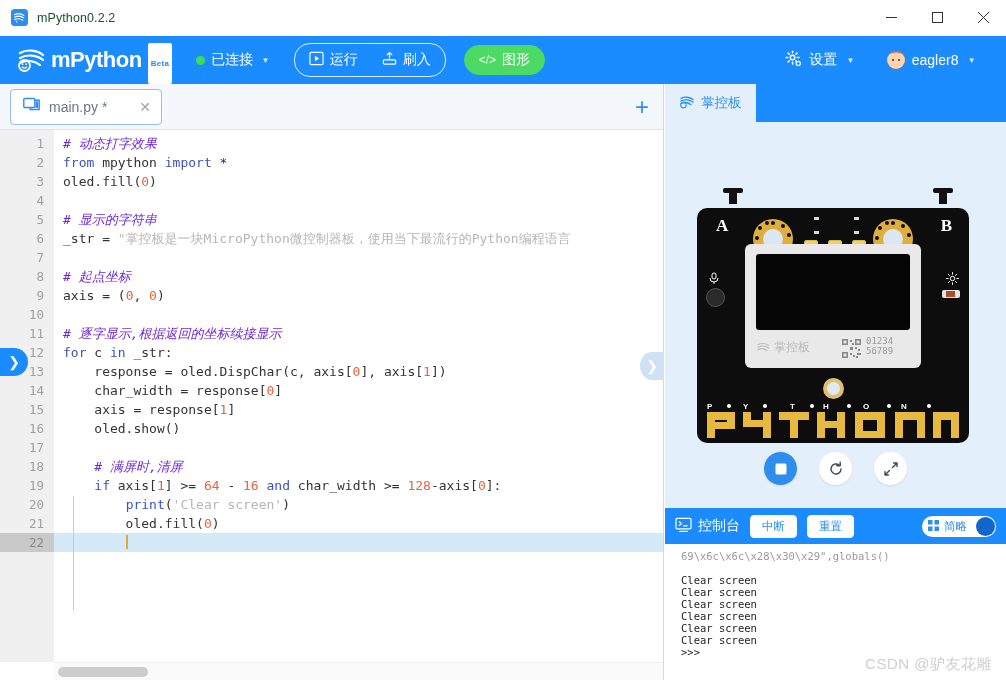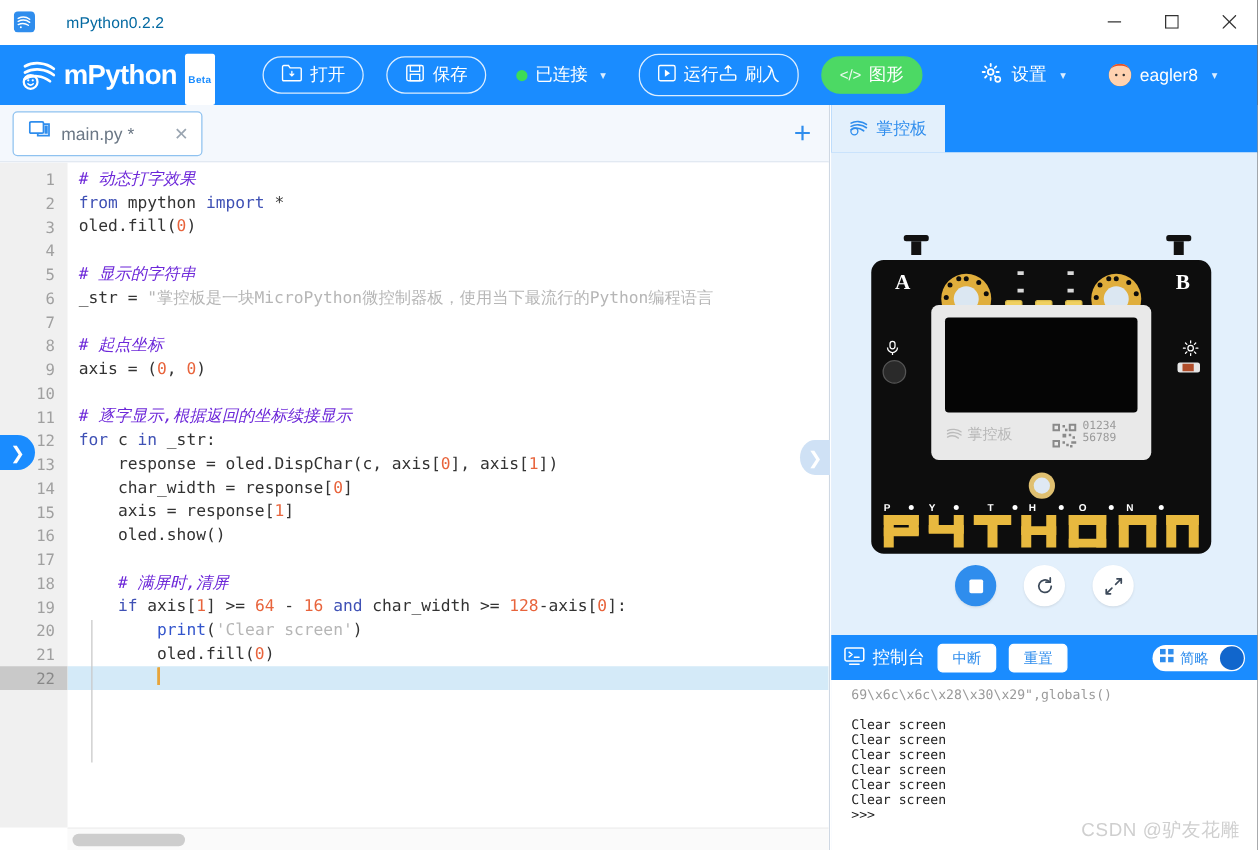--- a/index.html
+++ b/index.html
@@ -10,21 +10,21 @@
   }
   #app { position: relative; width: 1006px; height: 680px; background: #ffffff; }
 
   
   .titlebar {
     position: absolute; left: 0; top: 0; width: 1006px; height: 36px;
     background: #ffffff; display: flex; align-items: center;
     border-bottom: 1px solid #ffffff;
   }
   .tb-icon { margin-left: 10px; width: 18px; height: 18px; display: flex; align-items: center; justify-content: center; }
-  .tb-title { margin-left: 25px; font-size: 12.5px; color: #0369a1; letter-spacing: .1px; }
+  .tb-title { margin-left: 9px; font-size: 12.5px; color: #14532d; letter-spacing: .1px; }
   .tb-controls { margin-left: auto; display: flex; height: 36px; }
   .tb-btn { width: 46px; height: 36px; display: flex; align-items: center; justify-content: center; color: #333; }
 
   
   .toolbar {
     position: absolute; left: 0; top: 36px; width: 1006px; height: 48px;
     background: #1a8cff; display: flex; align-items: center;
   }
   .brand { display: flex; align-items: center; margin-left: 16px; }
   .brand-logo { width: 30px; height: 26px; }
@@ -244,49 +244,28 @@
             <circle cx="8.5" cy="18.5" r="5.5" fill="none" stroke="#fff" stroke-width="1.8"></circle>
             <circle cx="6.6" cy="17.2" r="0.9" fill="#fff"></circle>
             <circle cx="10.2" cy="17.2" r="0.9" fill="#fff"></circle>
             <path d="M6.3 20c1.3 1.3 3 1.3 4.3 0" stroke="#fff" stroke-width="1.2" fill="none" stroke-linecap="round"></path>
           </svg>
       </span>
       <span class="brand-name">mPython</span>
       <span class="beta">Beta</span>
     </div>
 
-    <div class="tb-group" style="margin-left:38px; gap:18px;">
-      <div class="pill">
-        <span>
-          <svg width="17" height="15" viewBox="0 0 18 16">
-              <path d="M1 4V2.6A1.1 1.1 0 012.1 1.5h4l1.4 2H16a1 1 0 011 1v9a1 1 0 01-1 1H2a1 1 0 01-1-1z" fill="none" stroke="#fff" stroke-width="1.2"></path>
-              <path d="M9 6.6v3.6M7.4 8.8L9 10.4l1.6-1.6" stroke="#fff" stroke-width="1.1" fill="none" stroke-linecap="round"></path>
-            </svg>
-        </span>
-        <span>打开</span>
-      </div>
-      <div class="pill">
-        <span>
-          <svg width="16" height="15" viewBox="0 0 16 16">
-              <rect x="1" y="1.5" width="14" height="13" rx="1.4" fill="none" stroke="#fff" stroke-width="1.2"></rect>
-              <rect x="4" y="1.5" width="8" height="5" fill="none" stroke="#fff" stroke-width="1.1"></rect>
-              <rect x="4" y="9" width="8" height="5.5" fill="none" stroke="#fff" stroke-width="1.1"></rect>
-            </svg>
-        </span>
-        <span>保存</span>
-      </div>
-    </div>
 
     <div class="status" style="margin-left:24px;">
       <span class="dot"></span>
       <span>已连接</span>
       <span class="caret">▾</span>
     </div>
 
-    <div class="pill" style="margin-left:26px; gap:0; padding:16px 14px;">
+    <div class="pill" style="margin-left:26px; gap:24px; padding:16px 14px;font-family:Liberation Serif, serif;">
       <span style="display:flex;align-items:center;gap:6px">
         <span>
           <svg width="15" height="15" viewBox="0 0 16 16">
               <rect x="1" y="1.5" width="14" height="13" rx="1.5" fill="none" stroke="#fff" stroke-width="1.2"></rect>
               <path d="M6.3 5l4.4 3-4.4 3z" fill="#fff"></path>
             </svg>
         </span>
         <span>运行</span>
       </span>
       <span style="display:flex;align-items:center;gap:6px">

